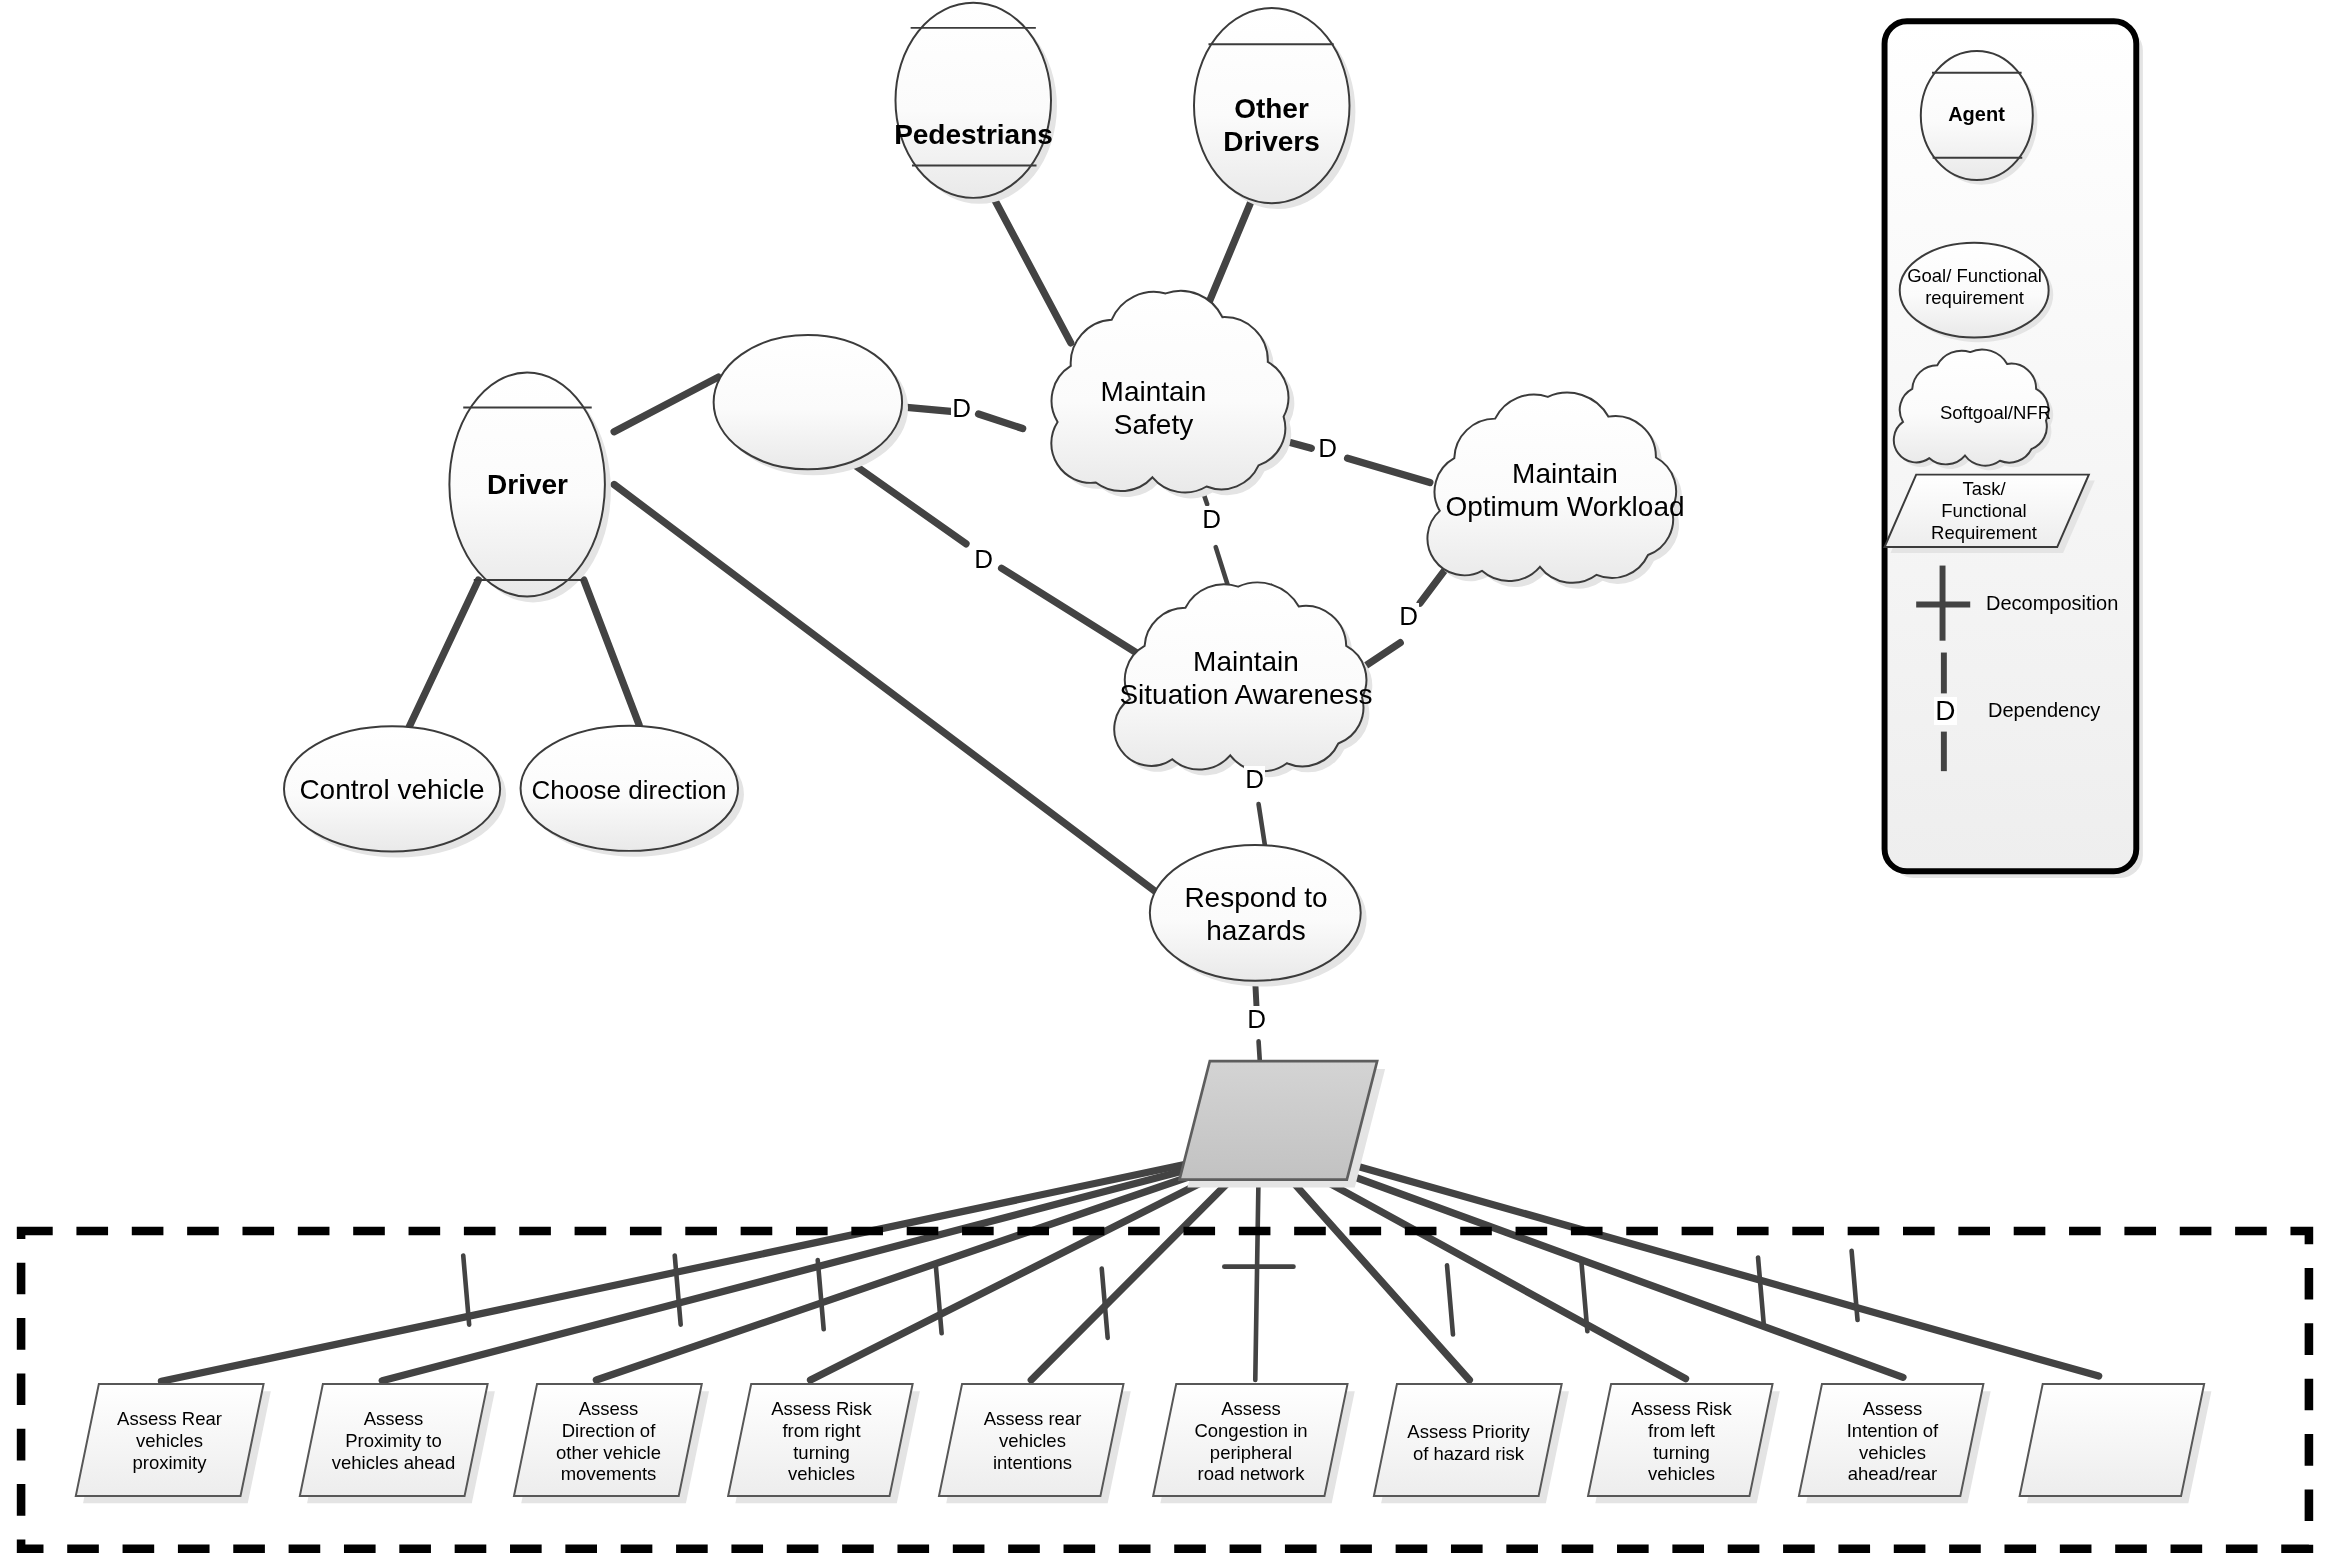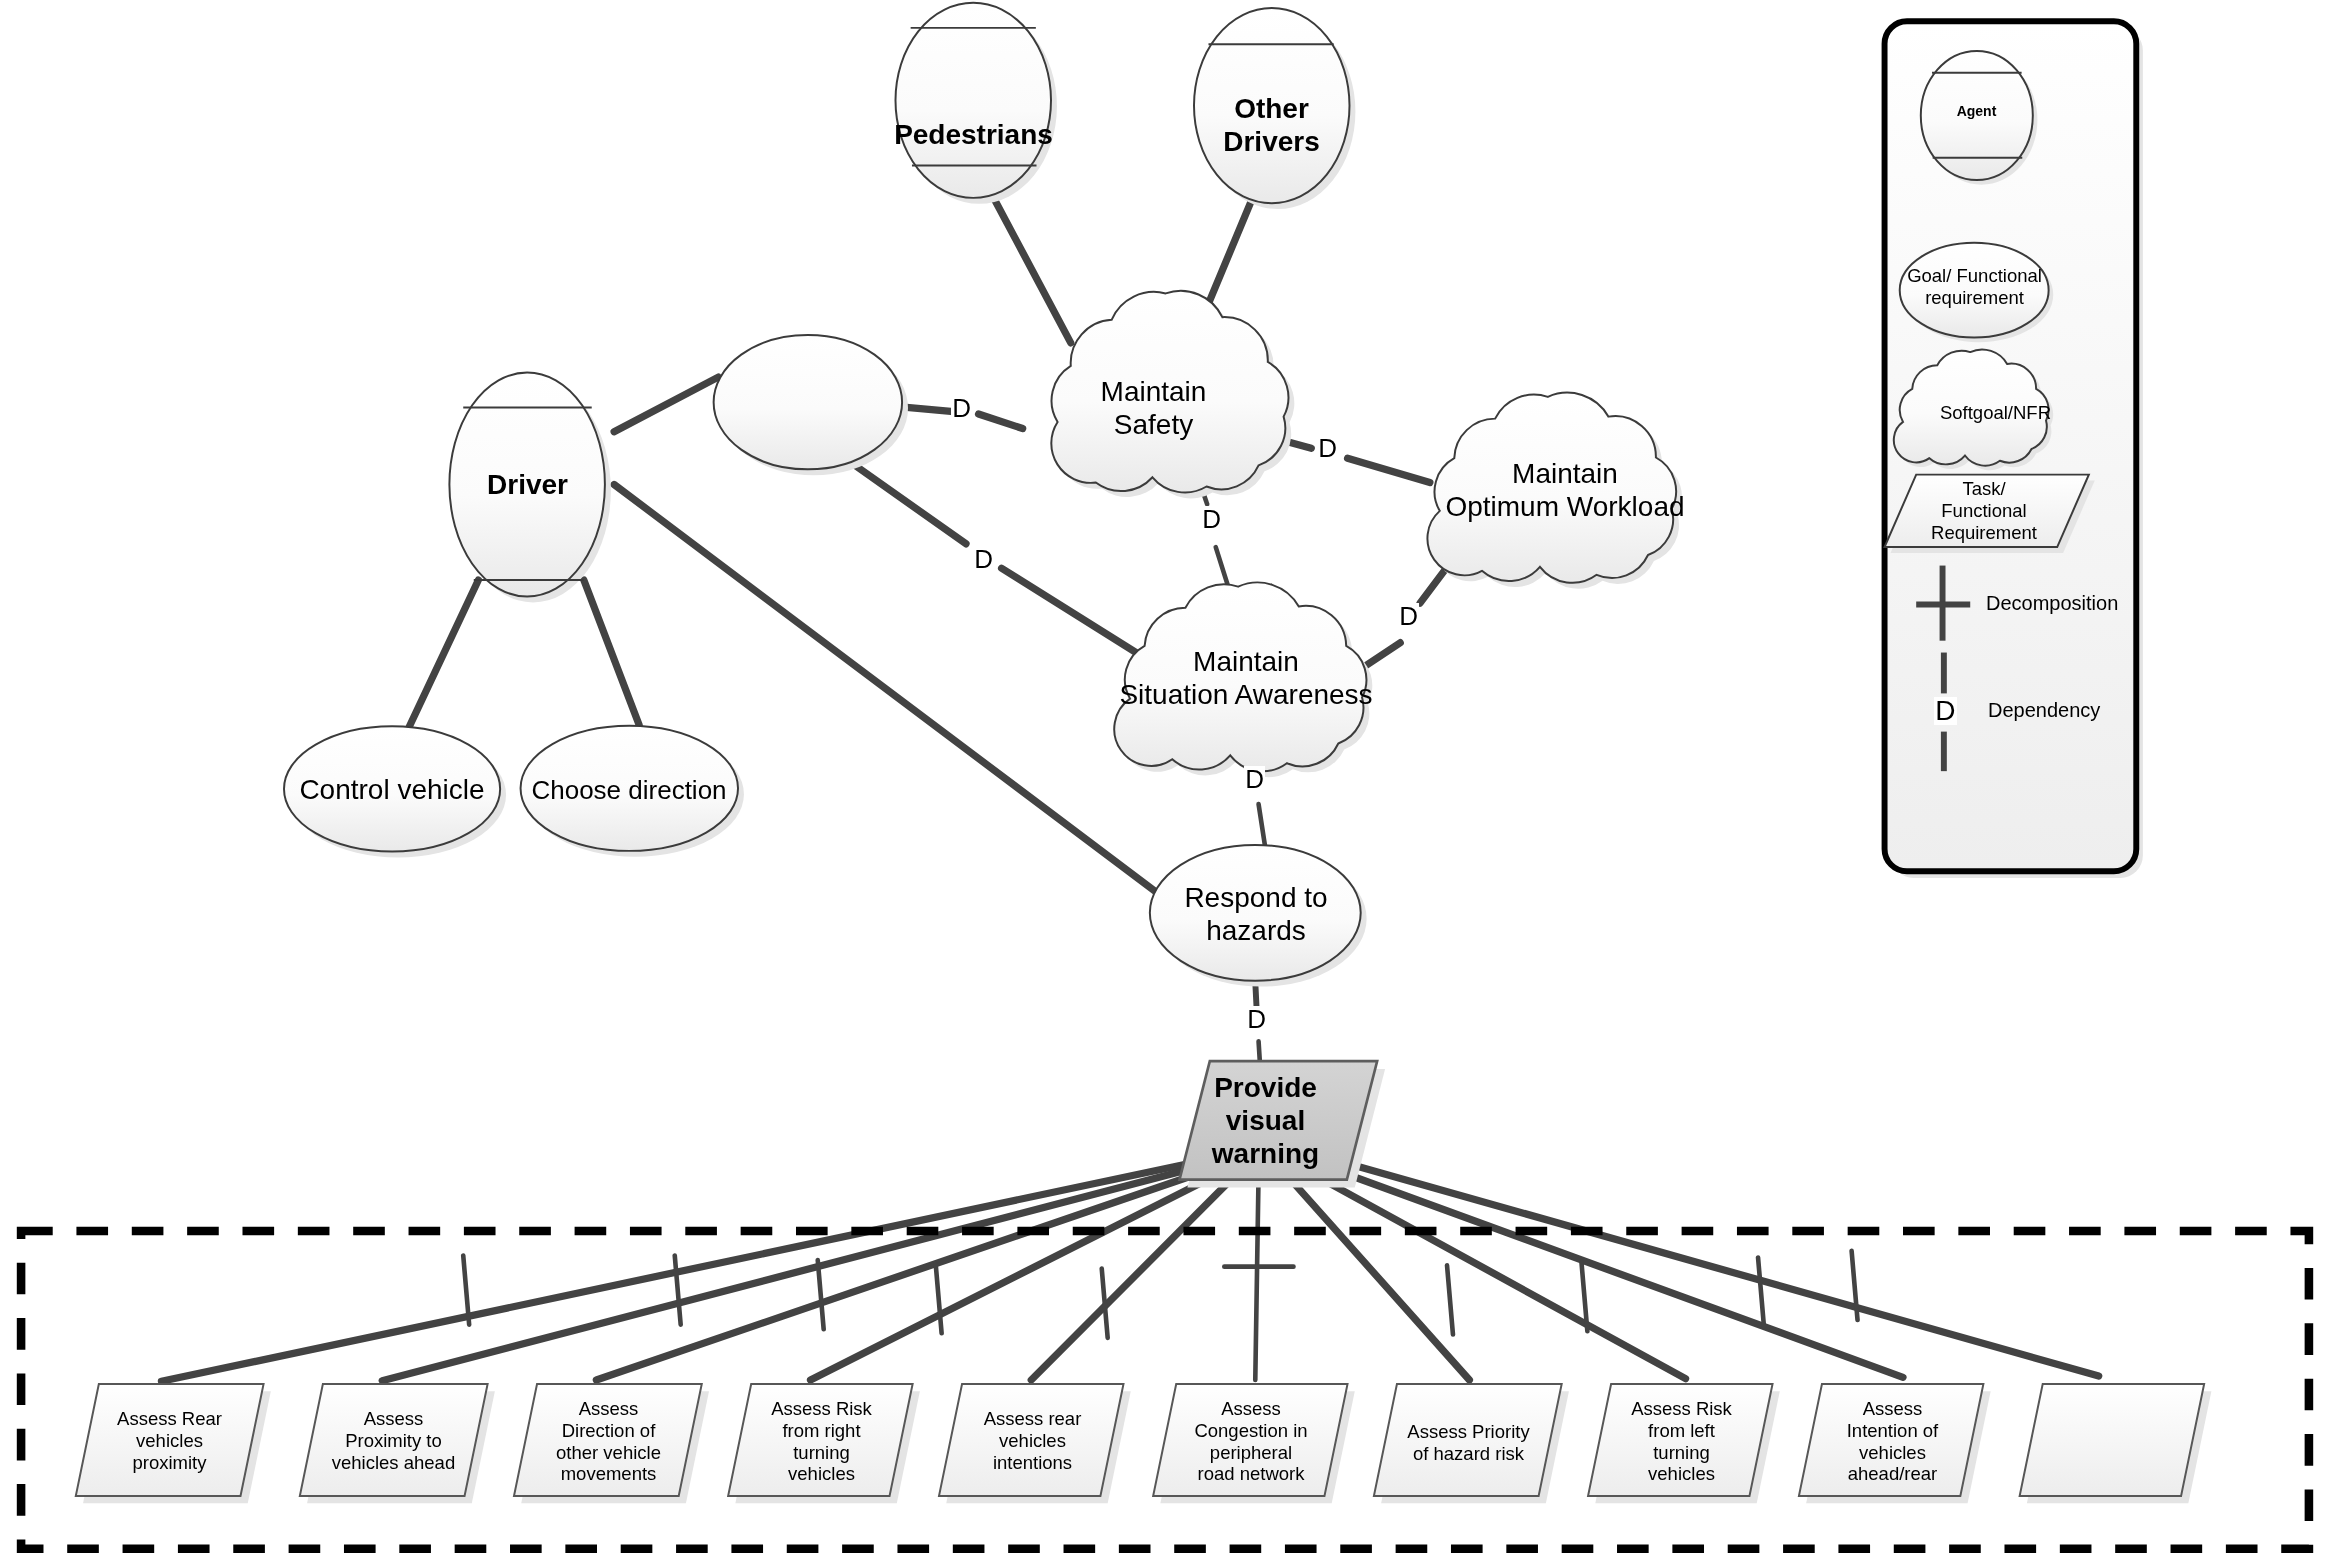--- a/index.html
+++ b/index.html
@@ -303,23 +303,20 @@
   <div class="nodelabel" style="left:1163px;top:875px;width:186px;height:78px;font-size:28px;text-align:center;">Respond to
 hazards</div>
 
   <div class="nodelabel" style="left:1060px;top:369px;width:187px;height:78px;font-size:28px;">Maintain
 Safety</div>
   <div class="nodelabel" style="left:1433px;top:451px;width:264px;height:78px;font-size:28px;">Maintain
 Optimum Workload</div>
   <div class="nodelabel" style="left:1114px;top:639px;width:264px;height:78px;font-size:28px;">Maintain
 Situation Awareness</div>
 
-  <div class="nodelabel bold" style="left:1180px;top:1068px;width:171px;height:105px;font-size:28px;">Provide
-visual
-warning</div>
 
   <div class="dlab" style="left:951px;top:395px;">D</div>
   <div class="dlab" style="left:1317px;top:435px;">D</div>
   <div class="dlab" style="left:973px;top:546px;">D</div>
   <div class="dlab" style="left:1201px;top:506px;">D</div>
   <div class="dlab" style="left:1398px;top:603px;">D</div>
   <div class="dlab" style="left:1244px;top:766px;">D</div>
   <div class="dlab" style="left:1246px;top:1006px;">D</div>
 
 
@@ -348,21 +345,21 @@
 of hazard risk</div>
   <div class="nodelabel" style="left:1593px;top:1389px;width:177px;height:105px;font-size:18.5px;">Assess Risk
 from left
 turning
 vehicles</div>
   <div class="nodelabel" style="left:1804px;top:1389px;width:177px;height:105px;font-size:18.5px;">Assess
 Intention of
 vehicles
 ahead/rear</div>
 
-  <div class="legend-text" style="left:1924px;top:103px;width:105px;height:26px;font-size:14px;font-weight:bold;">Agent</div>
+  <div class="legend-text" style="left:1924px;top:103px;width:105px;height:26px;font-size:20px;font-weight:bold;">Agent</div>
   <div class="legend-text" style="left:1895px;top:265px;width:159px;height:54px;font-size:18.5px;">Goal/ Functional
 requirement</div>
   <div class="legend-text" style="left:1898px;top:402px;width:153px;height:26px;font-size:18.5px;text-align:right;">Softgoal/NFR</div>
   <div class="legend-text" style="left:1905px;top:478px;width:158px;height:69px;font-size:18.5px;">Task/
 Functional
 Requirement</div>
   <div class="legend-text" style="left:1986px;top:592px;width:165px;height:26px;font-size:20px;text-align:left;">Decomposition</div>
   <div class="legend-text" style="left:1988px;top:699px;width:165px;height:26px;font-size:20px;text-align:left;">Dependency</div>
   <div class="dlab" style="left:1934px;top:697px;font-size:28px;">D</div>
 

